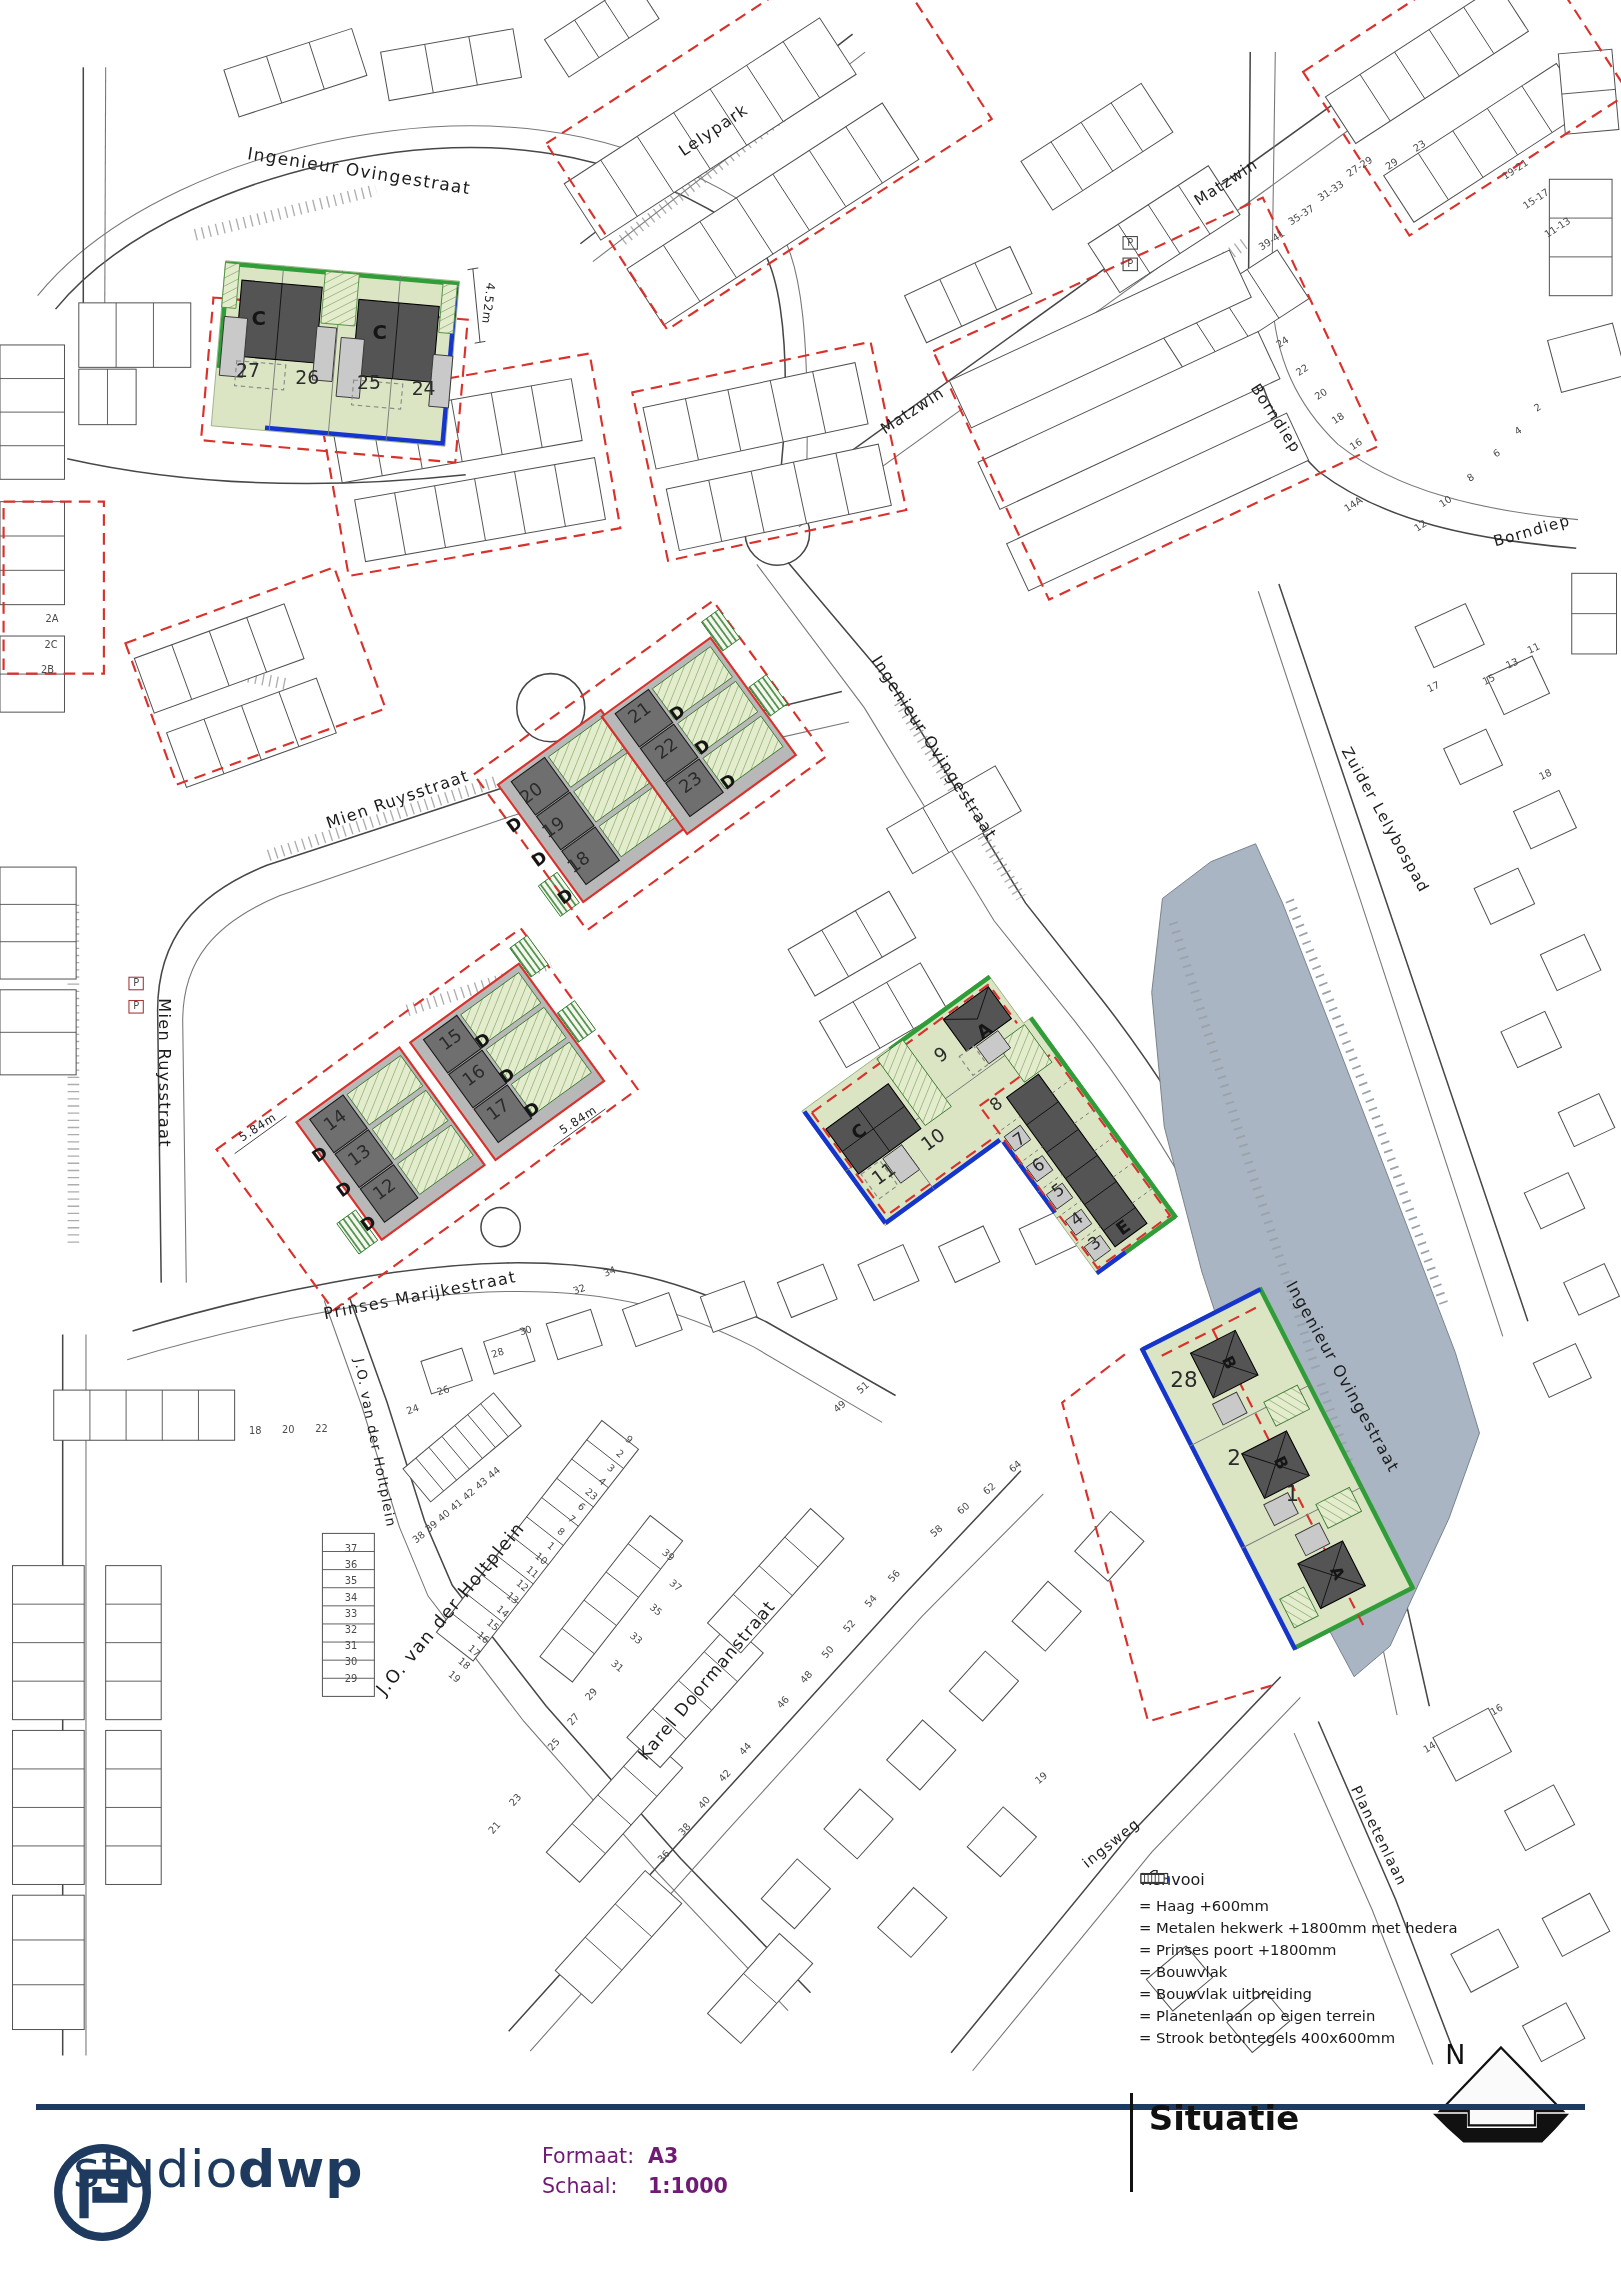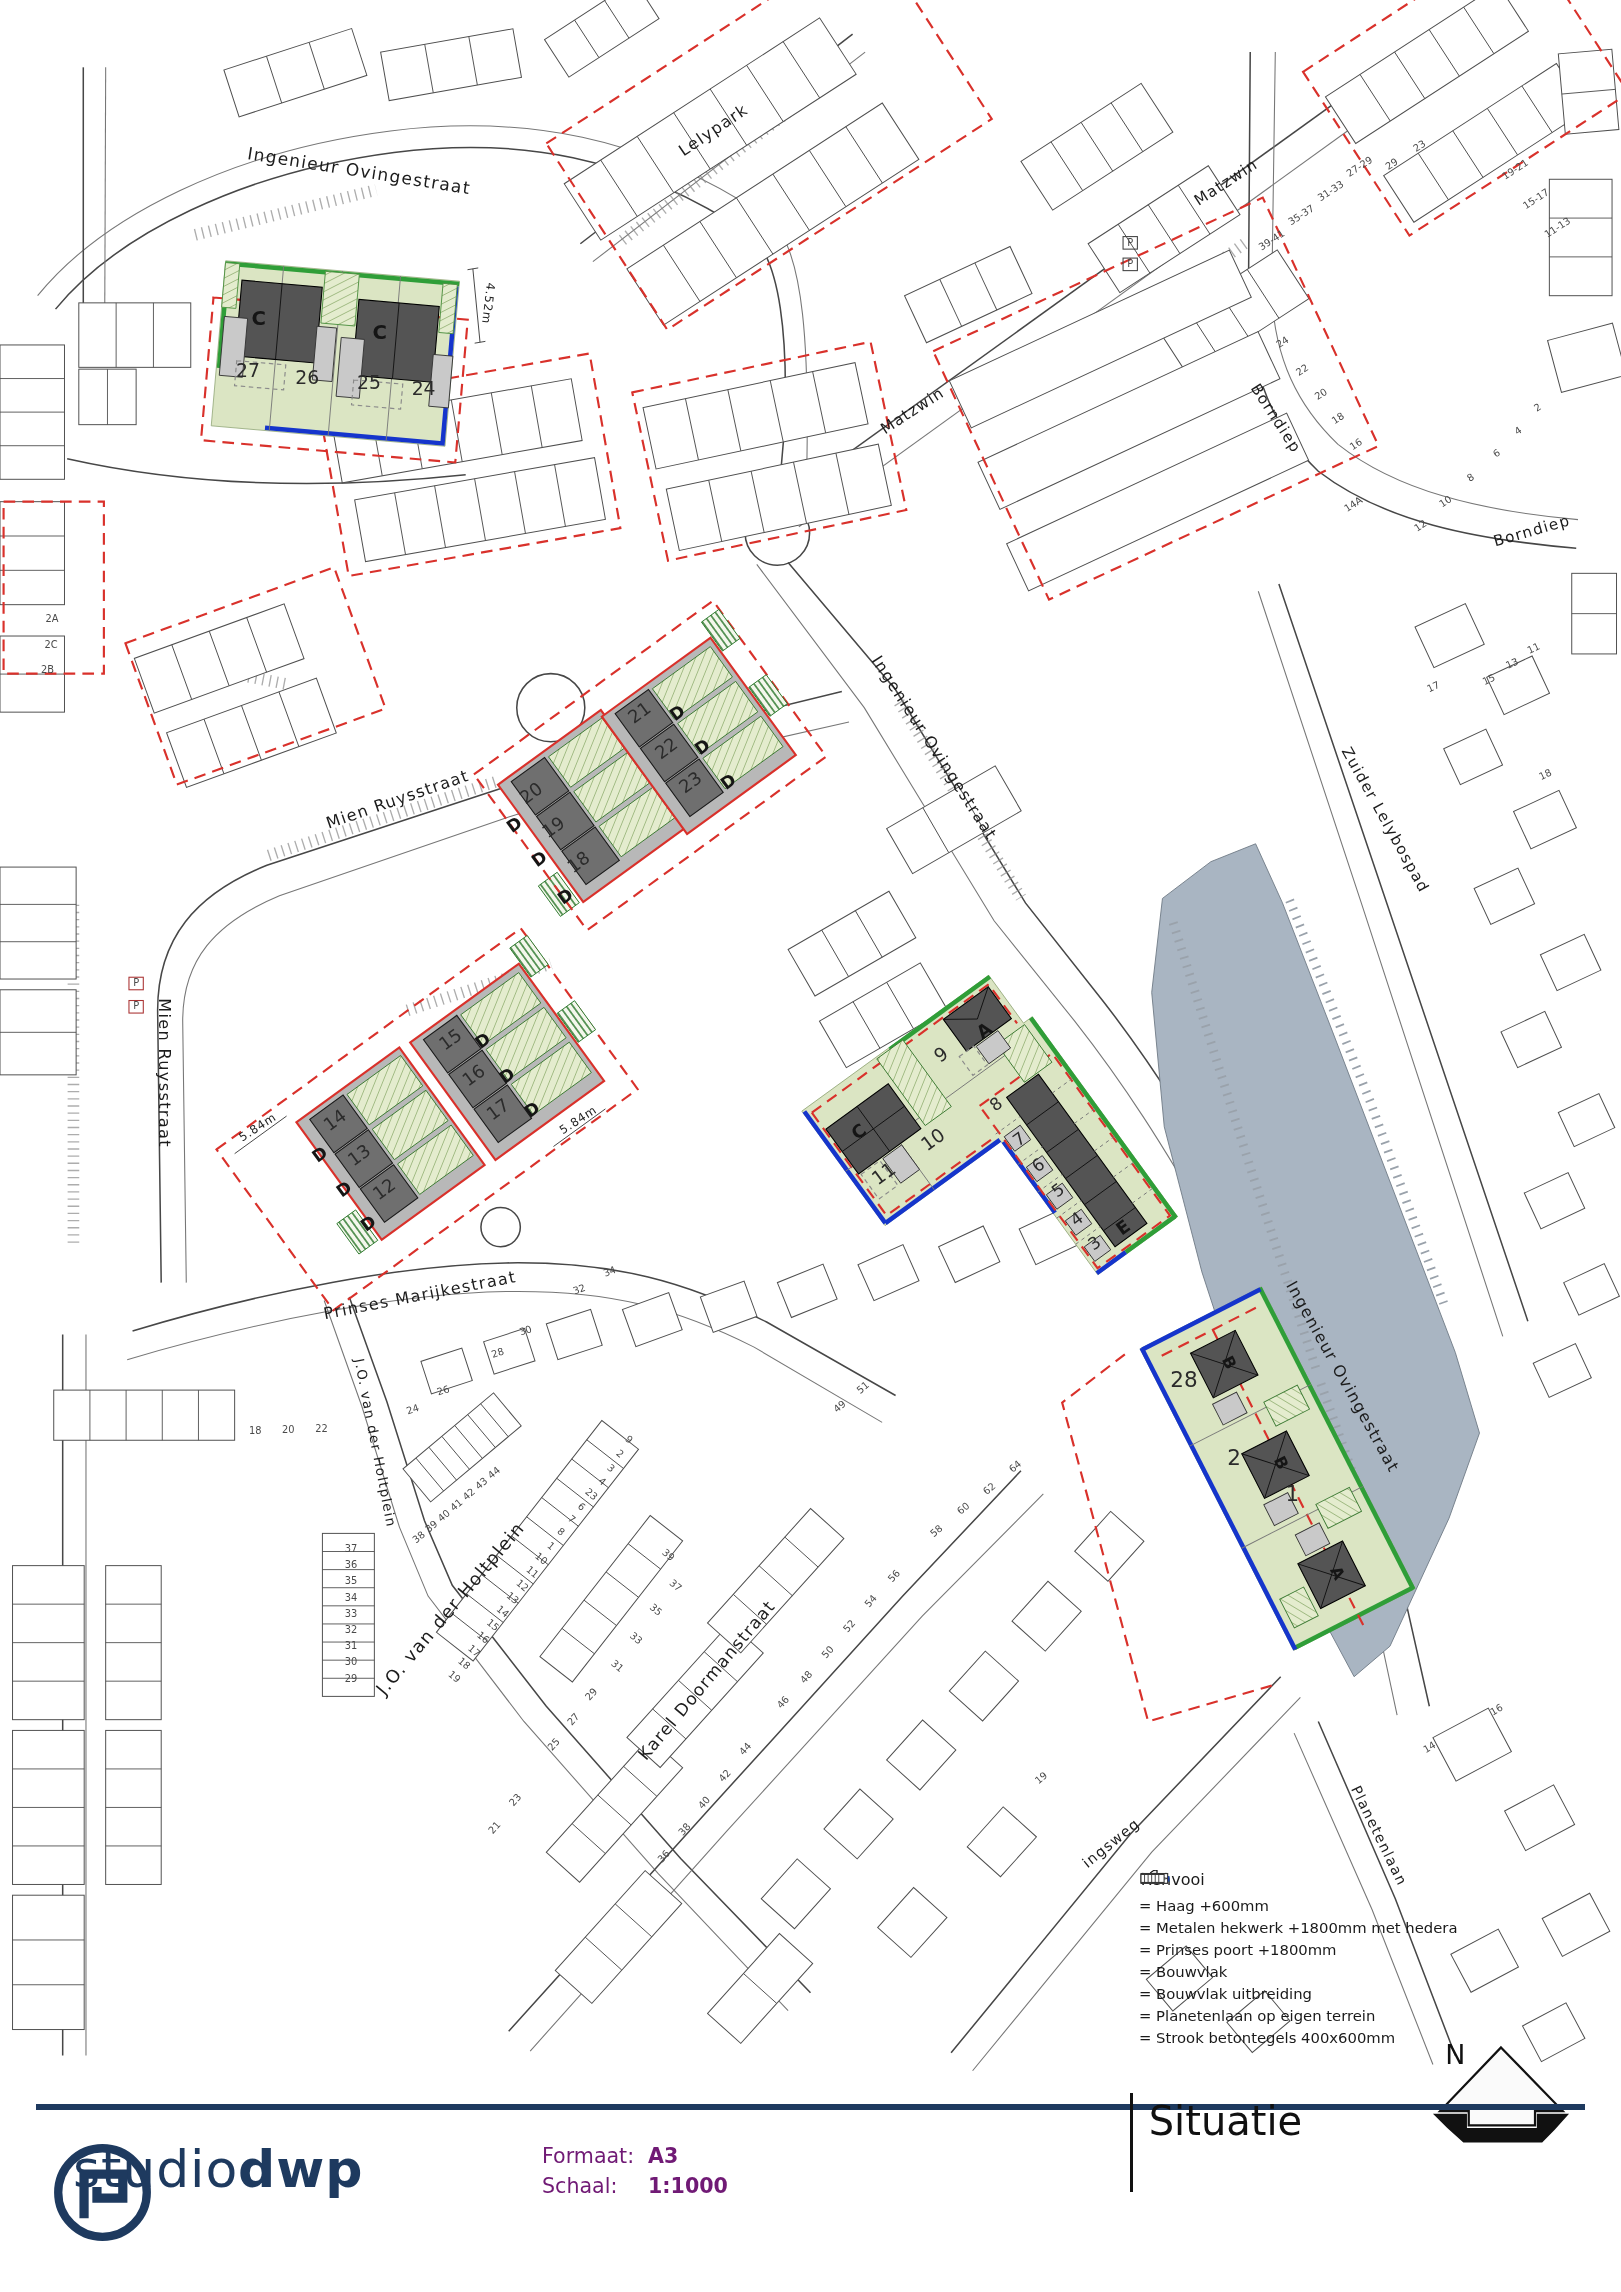--- a/index.html
+++ b/index.html
@@ -40,21 +40,21 @@
   
   .rule{position:absolute;left:36px;top:2104px;width:1549px;height:6.3px;background:#1e3a5f;}
   .brand{position:absolute;left:49px;top:2139px;display:flex;align-items:center;}
   .brandtext{font-size:52px;color:#1e3a5f;letter-spacing:0.9px;margin-left:24px;}
   .brandtext b{font-weight:bold;}
   .meta{position:absolute;left:542px;top:2142px;font-size:20.6px;color:#701a75;line-height:29.6px;}
   .meta .lab{display:inline-block;width:106px;}
   .meta .val{font-weight:600;}
   .tright{position:absolute;left:1130px;top:2093px;display:flex;}
   .vbar{width:2.7px;height:99px;background:#111;margin-right:16px;}
-  .tright h1{margin:5.4px 0 0 0;font-size:40px;font-weight:400;color:#111;}
+  .tright h1{margin:5.4px 0 0 0;font-size:34px;font-weight:700;color:#111;}
 </style>
 </head>
 <body>
 
 <div class="sheet">
 
 <svg id="plan" width="1621" height="2293" viewBox="0 0 1810 2560">
   <defs>
     <pattern id="pGarden" width="8" height="8" patternUnits="userSpaceOnUse" patternTransform="rotate(58)">
       <rect width="8" height="8" fill="#e4ecce"></rect>

